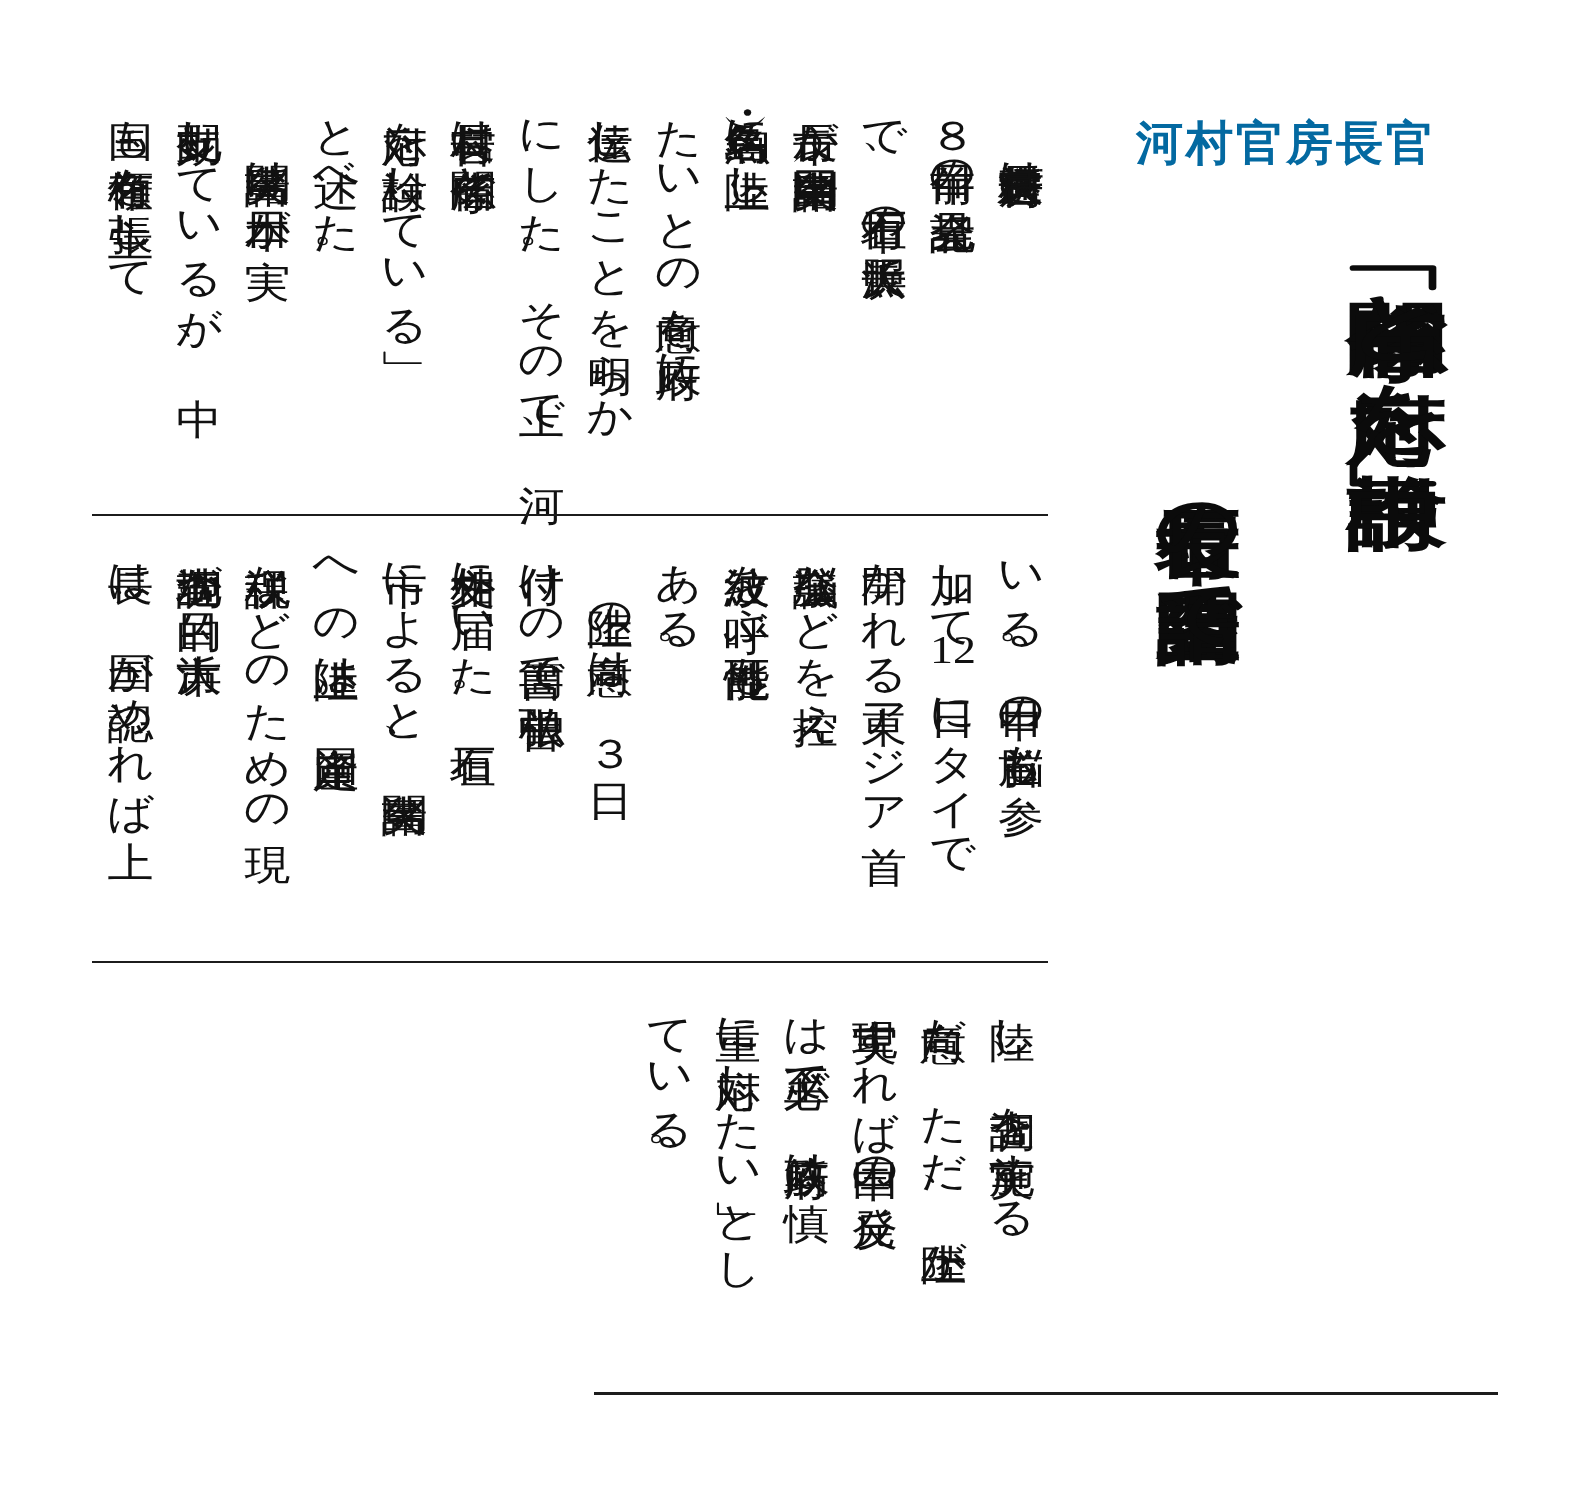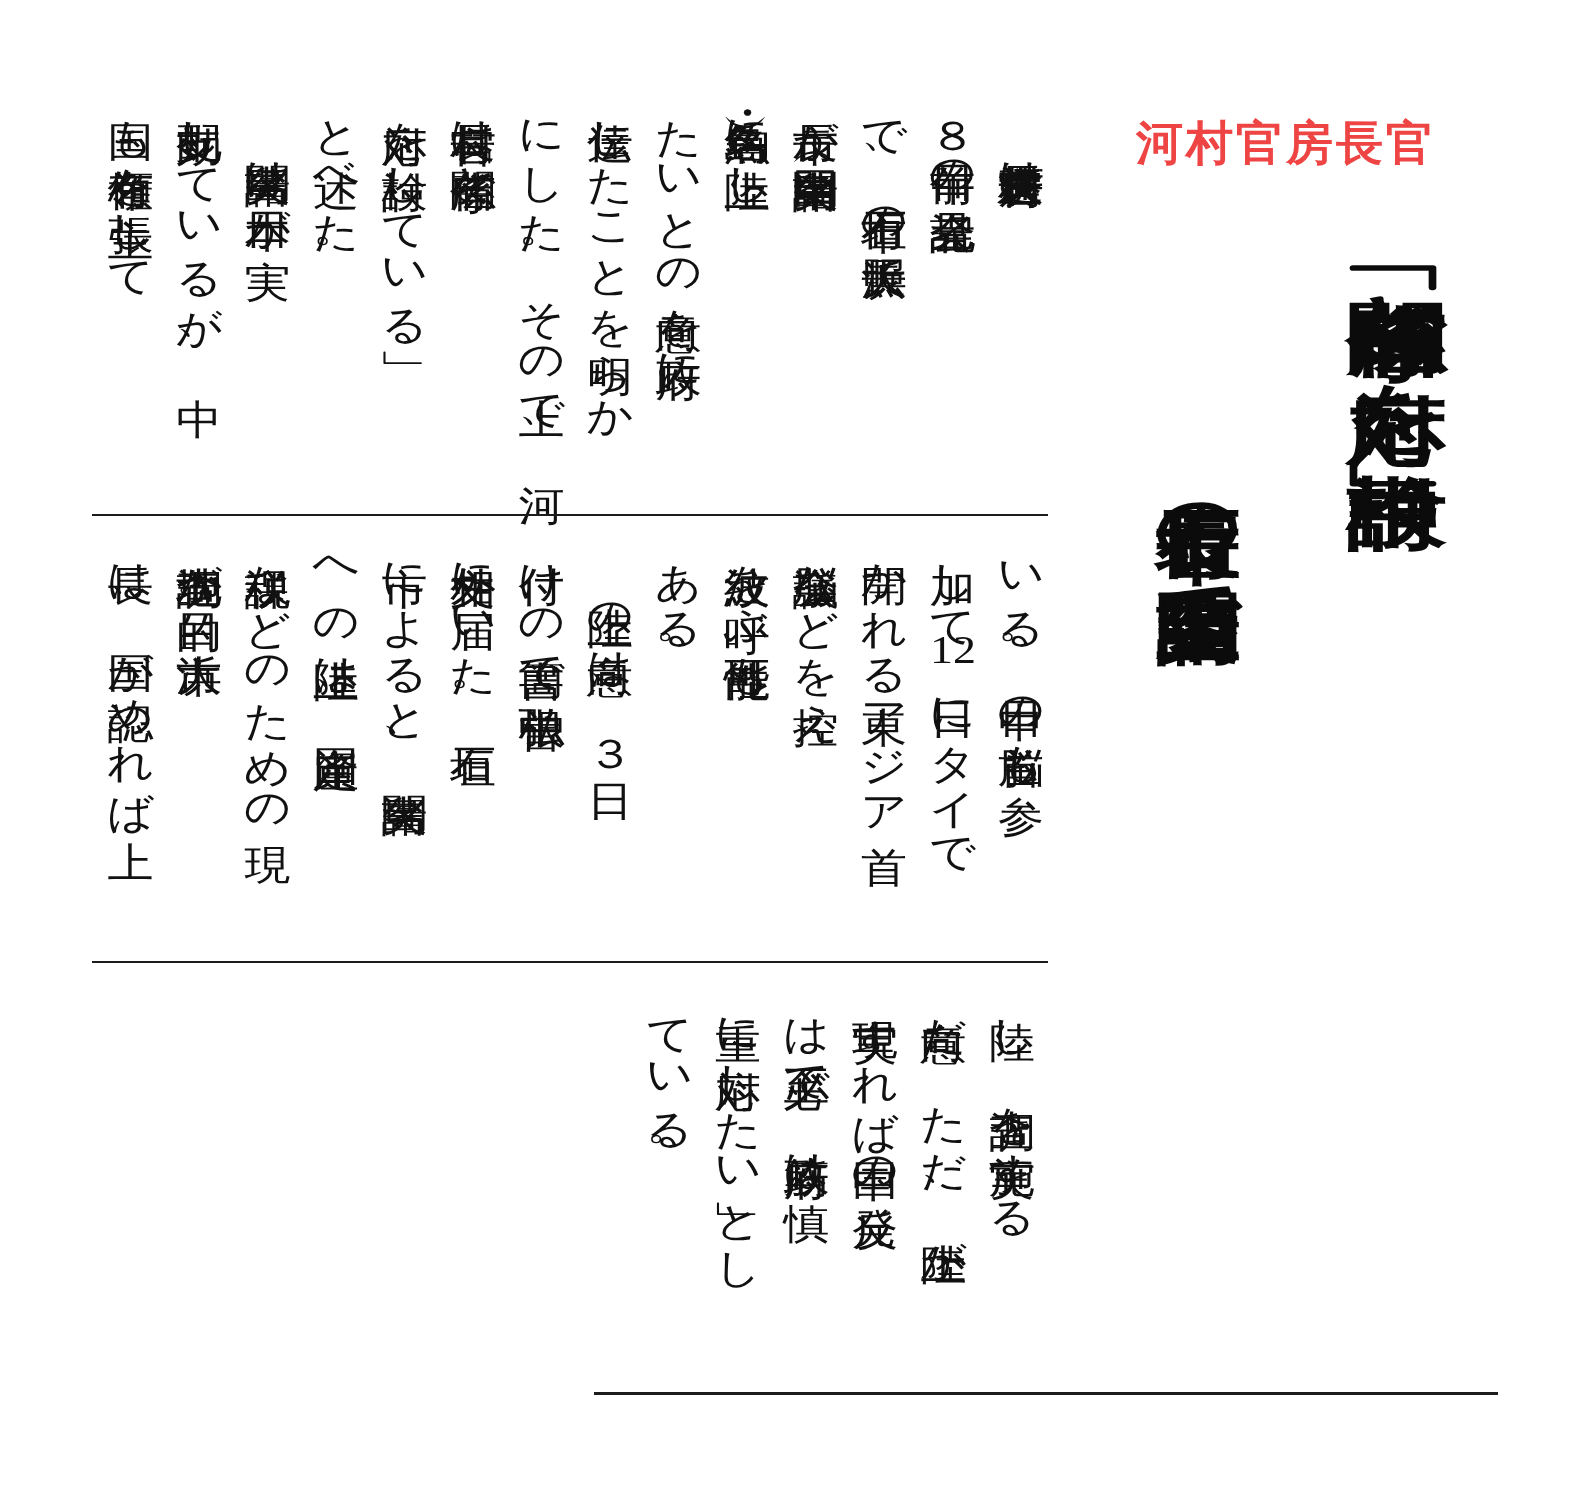--- a/index.html
+++ b/index.html
@@ -10,21 +10,21 @@
     overflow: hidden;
     font-kerning: none;
   }
   .page { position: absolute; inset: 0; background: #ffffff; }
 
   
   .kicker {
     position: absolute; left: 1136px; top: 112px;
     font-family: "Liberation Sans", "DejaVu Sans", sans-serif;
     font-weight: bold; font-size: 47px; letter-spacing: 3px;
-    color: #ef4444; white-space: nowrap;
+    color: #0369a1; white-space: nowrap;
   }
 
   
   .headline {
     position: absolute; left: 1340px; top: 243px;
     writing-mode: vertical-rl; text-orientation: mixed;
     font-family: "Liberation Serif", "DejaVu Serif", serif;
     font-weight: bold; font-size: 100px; line-height: 1.15;
     color: #0b0b0b; white-space: nowrap;
     transform: scaleY(0.75); transform-origin: top left;

